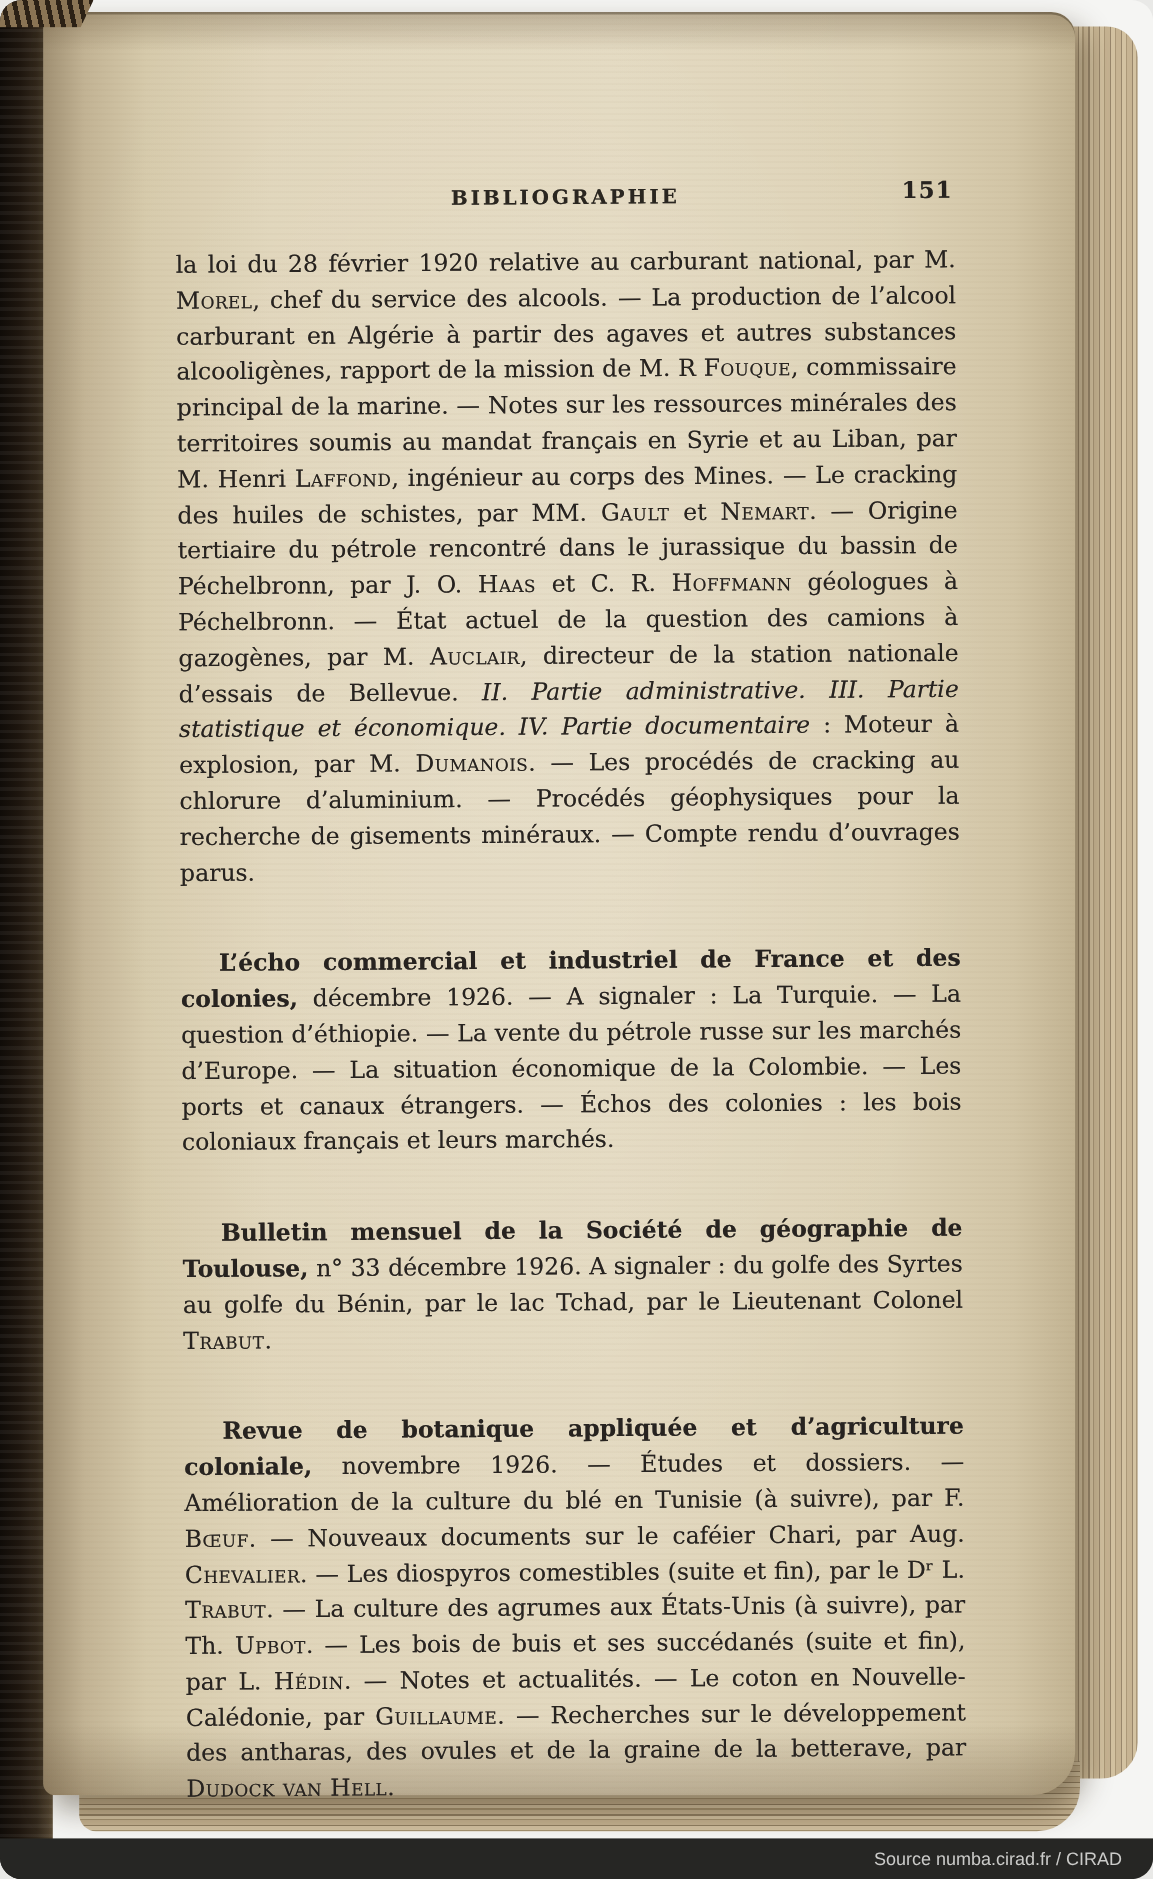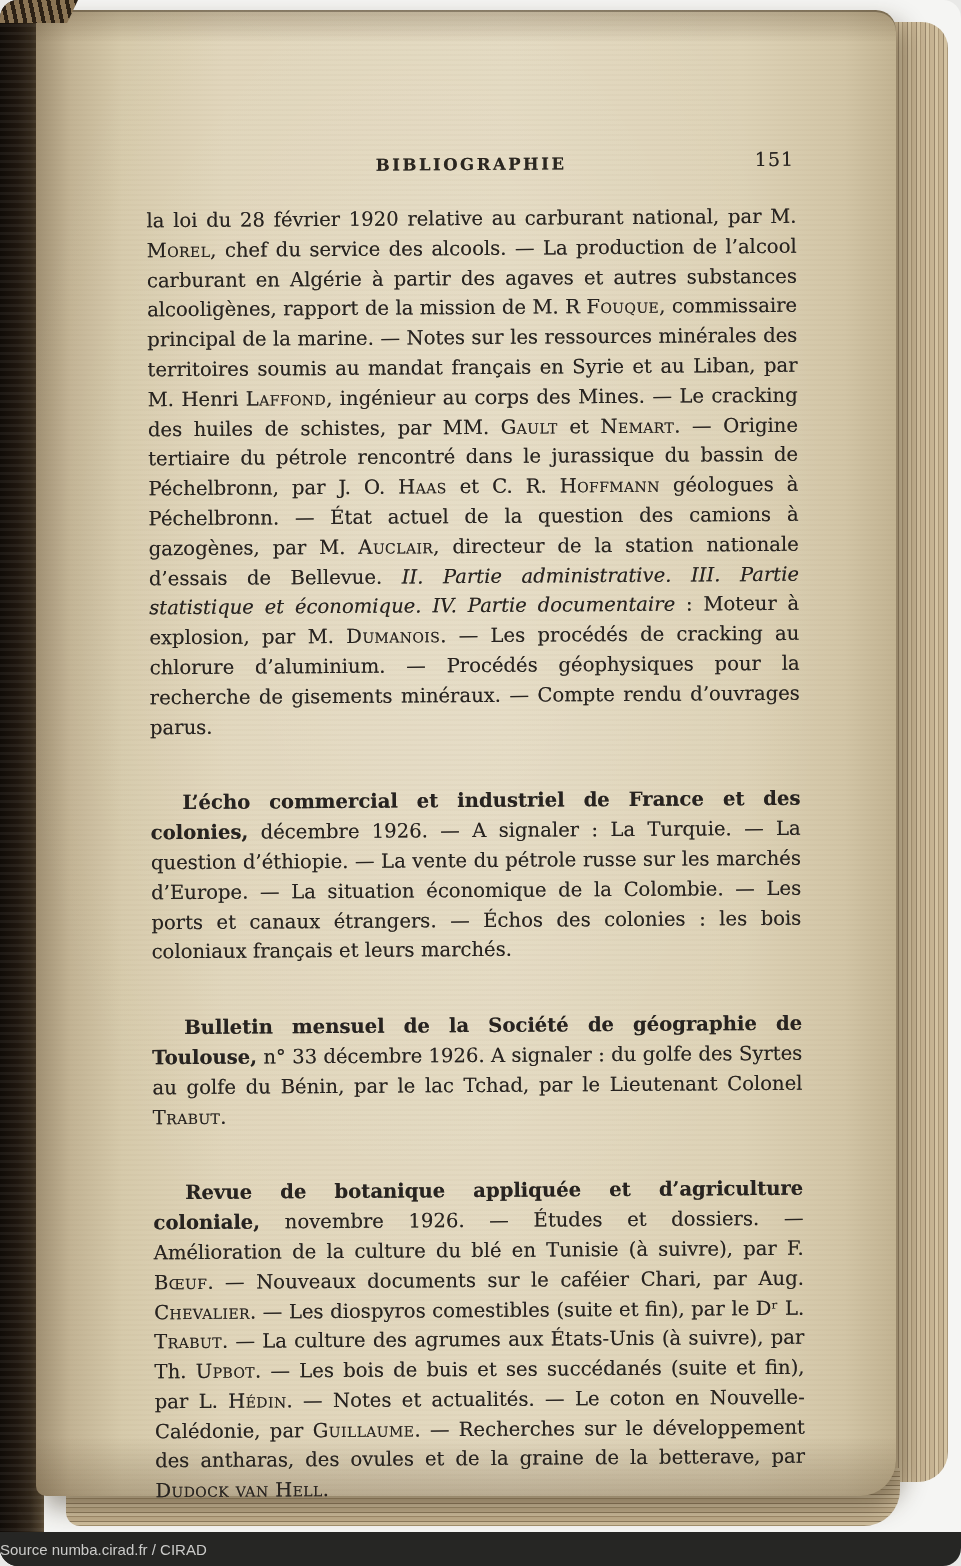--- a/index.html
+++ b/index.html
@@ -66,38 +66,38 @@
     font-size:19.6px;line-height:29.8px;
     text-shadow:0 0 0.5px rgba(45,40,32,0.55);
   }
   .page-header{position:relative;height:26px;}
   .running-title{
     position:absolute;left:50%;transform:translateX(-50%);
     font-weight:bold;font-size:16.5px;letter-spacing:2.5px;color:#2a2620;
   }
   .page-number{
     position:absolute;right:2px;top:-3px;
-    font-weight:normal;font-size:19px;letter-spacing:1px;
+    font-weight:bold;font-size:19px;letter-spacing:1px;
   }
   #paragraphs{margin-top:28px;}
   #paragraphs p{
     margin:0;text-align:justify;
   }
   #paragraphs p + p{margin-top:46px;}
   #paragraphs p.indent{text-indent:32px;}
   .b{font-weight:bold;}
   .i{font-style:italic;}
   .sc{font-variant:small-caps;letter-spacing:0.4px;}
 
   
   .footer-bar{
     position:absolute;left:0;bottom:0;width:961px;height:34px;
     background:#262624;
-    display:flex;align-items:center;
-    padding-right:10px;box-sizing:border-box;
+    display:flex;align-items:center;justify-content:flex-end;
+    padding-right:26px;box-sizing:border-box;
     z-index:10;
     margin-top:12px;
   }
   .footer-bar span{
     color:#cbcbc9;
     font-family:"Liberation Sans", sans-serif;
     font-size:15px;
   }
 </style>
 </head>

